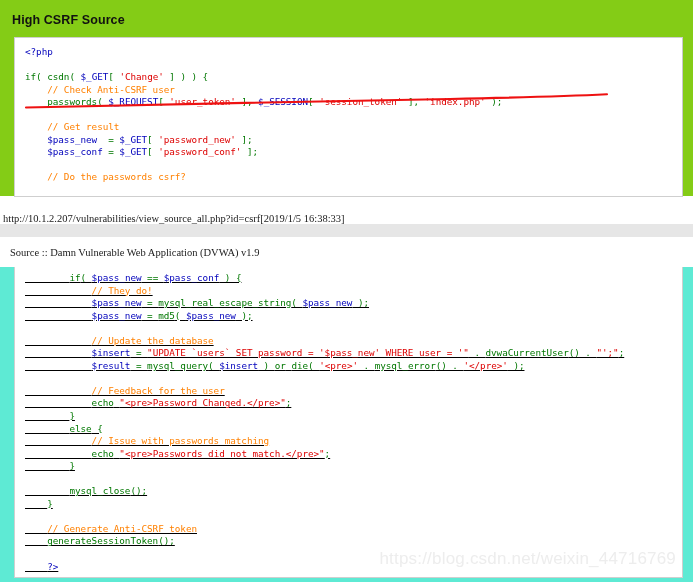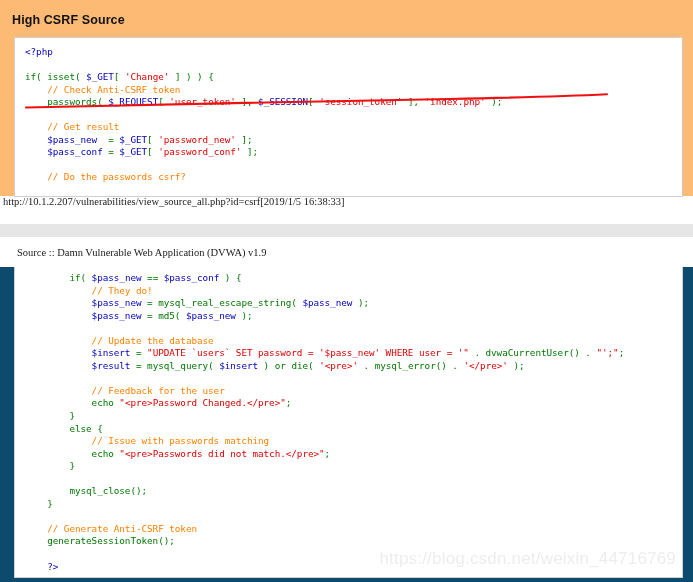--- a/index.html
+++ b/index.html
@@ -10,21 +10,21 @@
   body {
     width: 693px;
     height: 582px;
     font-family: "Liberation Sans", sans-serif;
     overflow: hidden;
     position: relative;
   }
 
   
   .page-one {
-    background: #fdba74;
+    background: #84cc16;
     padding: 0;
     position: relative;
     height: 196px;
     box-sizing: border-box;
   }
   .page-title {
     font-size: 12.5px;
     font-weight: bold;
     color: #111111;
     padding: 13px 0 0 12px;
@@ -68,21 +68,21 @@
     width: 693px;
     height: 196px;
     pointer-events: none;
   }
 
   
   .print-url-band {
     background: #ffffff;
     height: 28px;
     display: flex;
-    align-items: flex-start;
+    align-items: flex-end;
   }
   .print-url {
     font-family: "Liberation Serif", "DejaVu Serif", serif;
     font-size: 10.5px;
     color: #1a1a1a;
     padding-left: 3px;
     white-space: nowrap;
   }
   .gap-band {
     background: #e6e6e6;
@@ -91,29 +91,30 @@
   .print-title-band {
     background: #ffffff;
     height: 30px;
     display: flex;
     align-items: center;
   }
   .print-title {
     font-family: "Liberation Serif", "DejaVu Serif", serif;
     font-size: 10.5px;
     color: #1a1a1a;
-    padding-left: 17px;
+    padding-left: 10px;
     white-space: nowrap;
   }
 
   
   .page-two {
     position: relative;
-    background: #0c4a6e;
+    background: #5eead4;
     height: 315px;
+    text-decoration: underline;
   }
   .code-shell2 {
     margin: 0 10px 0 14px;
     background: #ffffff;
     border: 1px solid #cfcfcf;
     border-top: none;
     height: 311px;
     box-sizing: border-box;
     overflow: hidden;
     position: relative;
@@ -138,22 +139,22 @@
 <body>
 
 <div class="page-one">
 
   <div class="page-title">High CSRF Source</div>
 
   <div class="code-shell">
     <div class="code-shell-inner">
       <pre class="code"><span class="v">&lt;?php</span>
 <span class="d"></span>
-<span class="k">if</span><span class="p">( </span><span class="k">isset</span><span class="p">( </span><span class="v">$_GET</span><span class="p">[ </span><span class="s">'Change'</span><span class="p"> ] ) ) {</span>
-<span class="d">    </span><span class="c">// Check Anti-CSRF token</span>
+<span class="k">if</span><span class="p">( </span><span class="k">csdn</span><span class="p">( </span><span class="v">$_GET</span><span class="p">[ </span><span class="s">'Change'</span><span class="p"> ] ) ) {</span>
+<span class="d">    </span><span class="c">// Check Anti-CSRF user</span>
 <span class="d">    </span><span class="k">passwords</span><span class="p">( </span><span class="v">$_REQUEST</span><span class="p">[ </span><span class="s">'user_token'</span><span class="p"> ], </span><span class="v">$_SESSION</span><span class="p">[ </span><span class="s">'session_token'</span><span class="p"> ], </span><span class="s">'index.php'</span><span class="p"> );</span>
 <span class="d"></span>
 <span class="d">    </span><span class="c">// Get result</span>
 <span class="d">    </span><span class="v">$pass_new</span><span class="p">  = </span><span class="v">$_GET</span><span class="p">[ </span><span class="s">'password_new'</span><span class="p"> ];</span>
 <span class="d">    </span><span class="v">$pass_conf</span><span class="p"> = </span><span class="v">$_GET</span><span class="p">[ </span><span class="s">'password_conf'</span><span class="p"> ];</span>
 <span class="d"></span>
 <span class="d">    </span><span class="c">// Do the passwords csrf?</span></pre>
     </div>
   </div>
 

